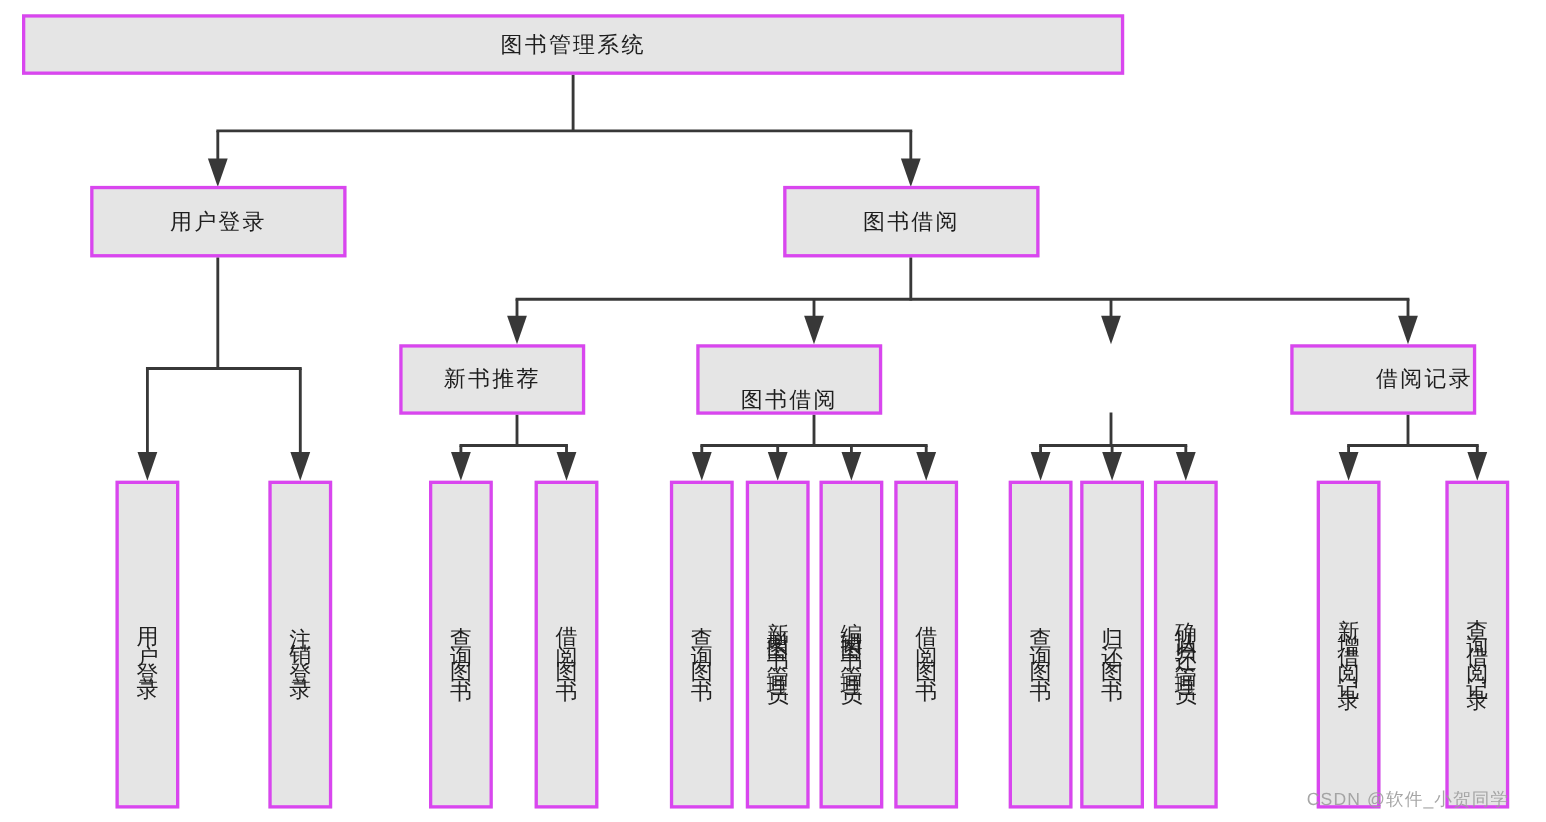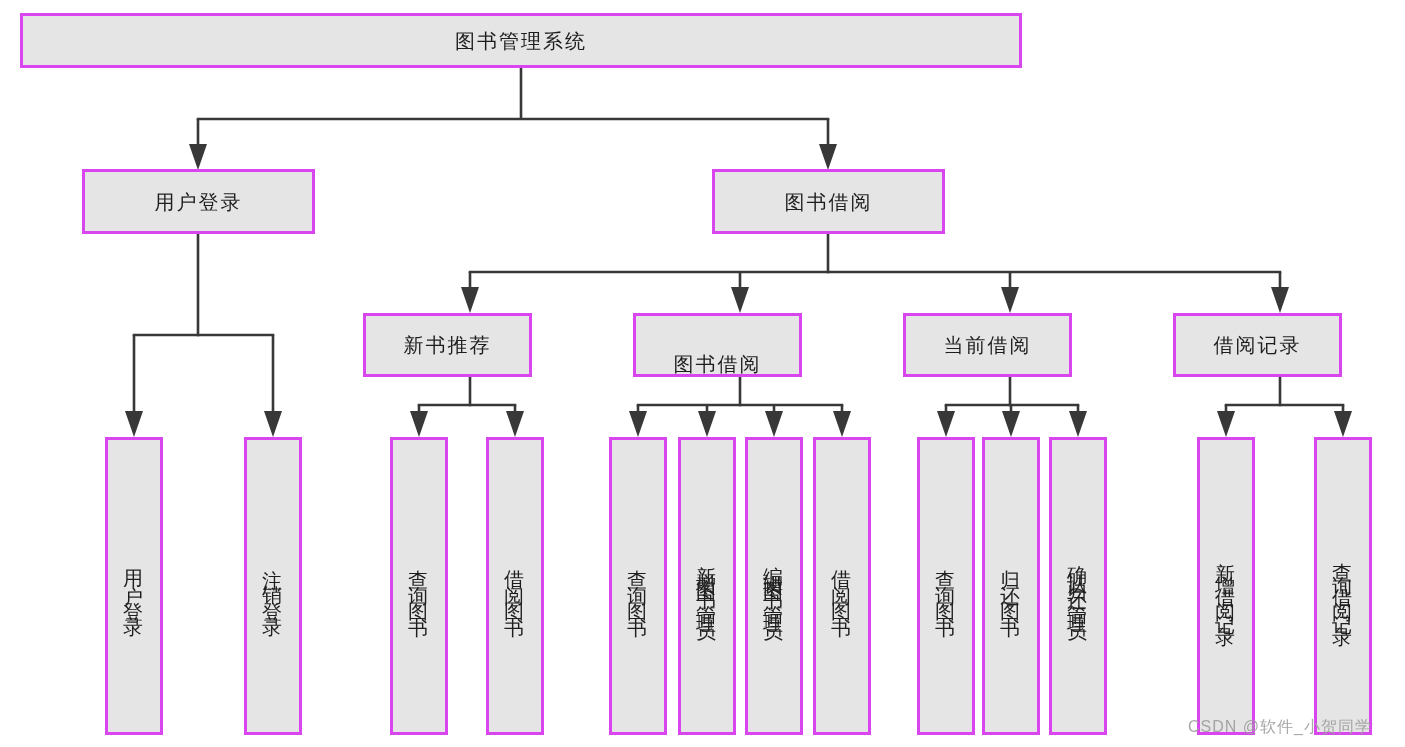--- a/index.html
+++ b/index.html
@@ -52,21 +52,21 @@
   
   #root-box   { left: 20px;   top: 13px;  width: 1002px; height: 55px; }
 
   #l1-user    { left: 82px;   top: 169px; width: 233px;  height: 65px; }
   #l1-book    { left: 712px;  top: 169px; width: 233px;  height: 65px; }
 
   .l2 { top: 313px; width: 169px; height: 64px; }
   #l2-newbook { left: 363px; }
   #l2-borrow  { left: 633px; align-items: flex-end; }
   #l2-current { left: 903px; }
-  #l2-record  { left: 1173px; }
+  #l2-record  { left: 1173px; justify-content: flex-end; }
 
   .leaf { top: 437px; width: 58px; height: 298px; }
   #leaf-1  { left: 105px;  }
   #leaf-2  { left: 244px;  }
   #leaf-3  { left: 390px;  }
   #leaf-4  { left: 486px;  }
   #leaf-5  { left: 609px;  }
   #leaf-6  { left: 678px;  }
   #leaf-7  { left: 745px;  }
   #leaf-8  { left: 813px;  }
@@ -171,23 +171,20 @@
   <div class="node h-node" id="l1-book">
     <span class="label">图书借阅</span>
   </div>
 
   <div class="node h-node l2" id="l2-newbook">
     <span class="label">新书推荐</span>
   </div>
   <div class="node h-node l2" id="l2-borrow">
     <span class="label">图书借阅</span>
   </div>
-  <div class="node h-node l2" id="l2-current">
-    <span class="label">当前借阅</span>
-  </div>
   <div class="node h-node l2" id="l2-record">
     <span class="label">借阅记录</span>
   </div>
 
   <div class="node v-node leaf" id="leaf-1">
     <span class="label sp-short">用户登录</span>
   </div>
   <div class="node v-node leaf" id="leaf-2">
     <span class="label sp-short">注销登录</span>
   </div>

